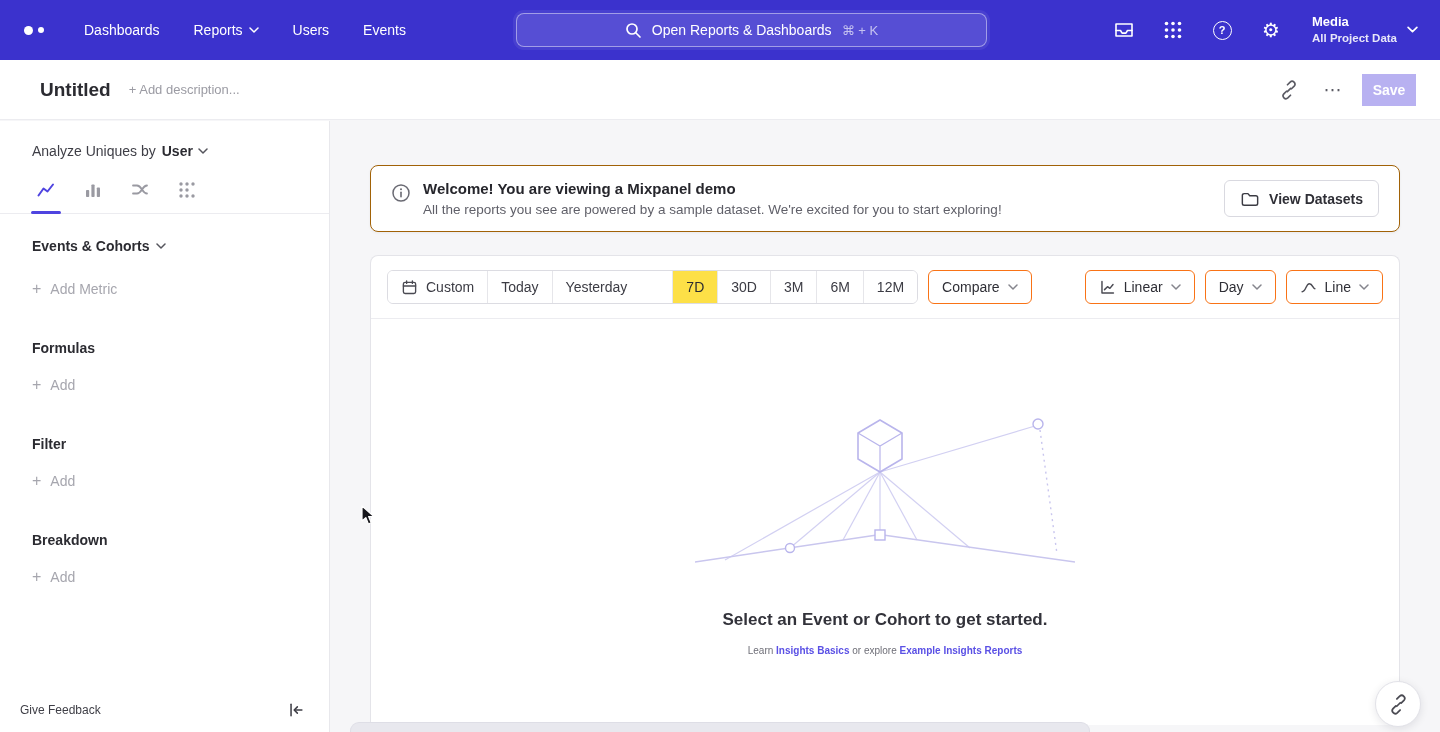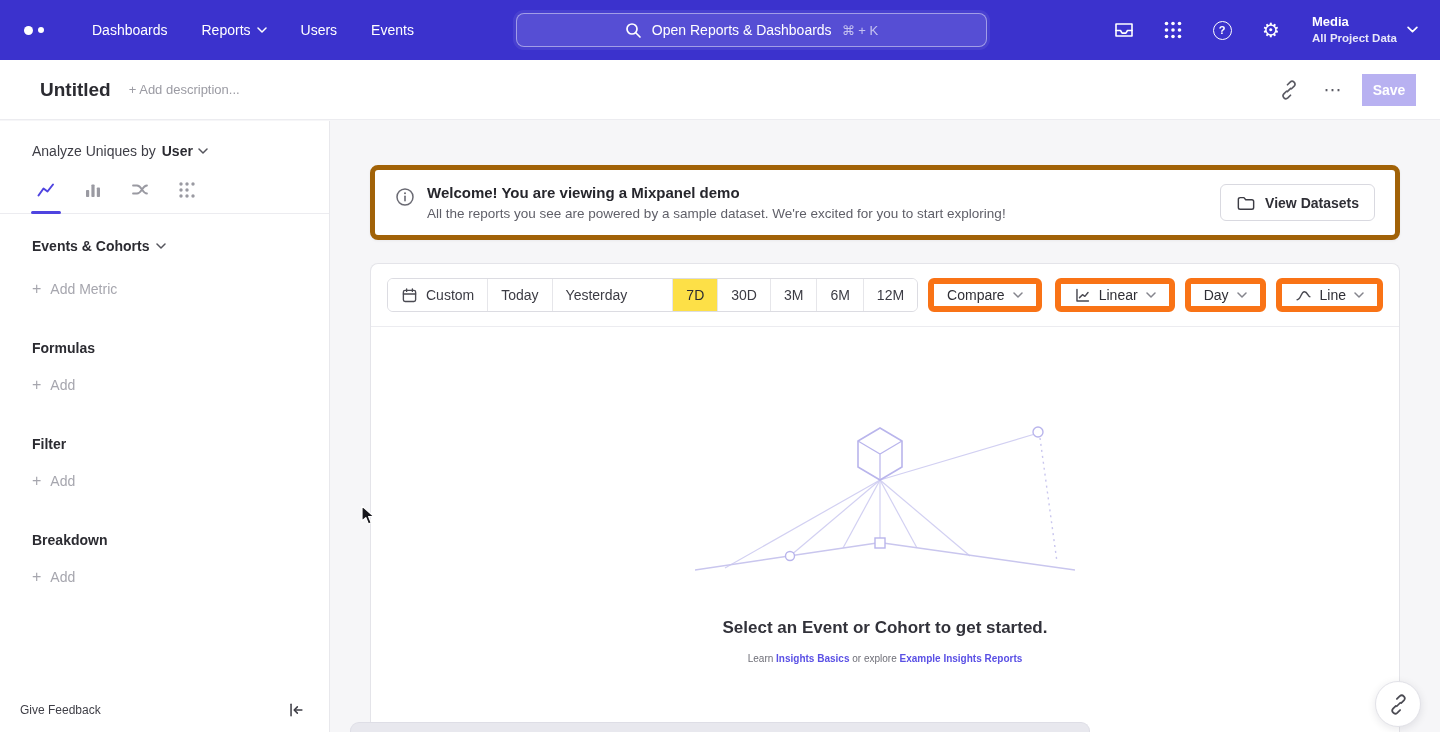--- a/index.html
+++ b/index.html
@@ -5,21 +5,21 @@
   * { margin:0; padding:0; box-sizing:border-box; }
   html,body { width:1440px; height:732px; }
   body {
     font-family:"Liberation Sans","DejaVu Sans",sans-serif;
     background:#f6f6f8; position:relative; overflow:hidden; color:#2b2b31;
   }
   svg { display:block; }
 
   
   .topnav { position:absolute; top:0; left:0; width:1440px; height:60px;
-    background:#3b32cd; display:flex; align-items:center; color:#fff; z-index:10;gap:8px; }
+    background:#3b32cd; display:flex; align-items:center; color:#fff; z-index:10; }
   .logo { display:flex; align-items:center; gap:5px; margin-left:24px; cursor:pointer; }
   .logo .d1 { width:9px; height:9px; border-radius:50%; background:#fff; }
   .logo .d2 { width:6px; height:6px; border-radius:50%; background:#fff; }
   .nav-items { display:flex; align-items:center; gap:34px; margin-left:40px; font-size:14px; font-weight:500; }
   .nav-item { display:flex; align-items:center; gap:6px; cursor:pointer; }
   .nav-search { position:absolute; left:516px; top:13px; width:471px; height:34px;
     background:rgba(255,255,255,.14); border:1px solid rgba(255,255,255,.45);
     border-radius:8px; display:flex; align-items:center; justify-content:center; gap:10px;
     font-size:14px; box-shadow:0 0 0 3px rgba(255,255,255,.07); cursor:text; }
   .nav-search .sc { color:rgba(255,255,255,.65); font-size:13px; }
@@ -64,39 +64,39 @@
   .mt-addmetric { margin-top:27px; }
   .mt-group { margin-top:43px; }
   .mt-inner { margin-top:21px; }
   .sb-bottom { position:absolute; bottom:0; left:0; right:0; height:44px; display:flex;
     align-items:center; justify-content:space-between; padding:0 24px 0 20px; }
   .feedback { font-size:12px; color:#3e3e46; cursor:pointer; }
   .collapse-btn { color:#3e3e46; cursor:pointer; }
 
   
   .main { position:absolute; top:121px; left:330px; right:0; bottom:0; background:#f6f6f8; overflow:hidden; }
-  .welcome-card { margin:44px 40px 0; background:#fff; border:5px solid #a16207; border-radius:8px;
+  .welcome-card { margin:44px 40px 0; background:#fff; border:1px solid #a16207; border-radius:8px;
     box-shadow:0 1px 3px rgba(20,20,40,.05); display:flex; align-items:center; padding:14px 20px; gap:12px; }
   .welcome-info { color:#6a6a73; align-self:flex-start; margin-top:3px; }
   .welcome-title { font-size:15px; font-weight:700; color:#26262c; }
   .welcome-body { font-size:13.5px; color:#5f5f68; margin-top:5px; }
   .datasets-btn { margin-left:auto; display:flex; align-items:center; gap:9px;
     border:1px solid #d9d9e0; background:#fff; border-radius:6px; height:37px; padding:0 15px;
     font-size:14px; font-weight:600; color:#2f2f36; cursor:pointer; }
 
   .report-card { margin:23px 40px 0; background:#fff; border:1px solid #e4e4e9; border-bottom:none;
     border-radius:8px 8px 0 0; height:470px; position:relative; }
   .toolbar { display:flex; align-items:center; padding:14px 16px; gap:10px; border-bottom:1px solid #ececf0; }
   .seg-group { display:flex; border:1px solid #dcdce2; border-radius:6px; overflow:hidden; height:34px; background:#fff; }
   .seg { display:flex; align-items:center; gap:8px; padding:0 13px; font-size:14px; color:#3c3c44;
     border-left:1px solid #e6e6ea; cursor:pointer; background:#fff; }
   .seg:first-child { border-left:none; }
   .seg.active { background:#fde047; font-weight:400; color:#2b2b31;margin-left:32px; }
   .tb-btn { display:flex; align-items:center; gap:8px; height:34px; padding:0 13px;
-    border:6px solid #f97316; border-radius:6px; background:#fff; font-size:14px; color:#2f2f36; cursor:pointer; }
+    border:1px solid #f97316; border-radius:6px; background:#fff; font-size:14px; color:#2f2f36; cursor:pointer; }
   .tb-btn .chev, .seg .chev, .val .chev { color:#85858d; }
   .tb-right { margin-left:auto; display:flex; gap:10px; }
 
   .empty { text-align:center; margin-top:95px; }
   .empty-illus { display:inline-block; }
   .empty-title { font-size:17px; font-weight:700; color:#32323a; margin-top:42px; }
   .empty-links { font-size:10px; color:#6f6f78; margin-top:15px; }
   .empty-links a { color:#5a50e5; font-weight:600; text-decoration:none; cursor:pointer; }
 
   .float-link { position:absolute; right:19px; bottom:5px; width:46px; height:46px; border-radius:50%;

